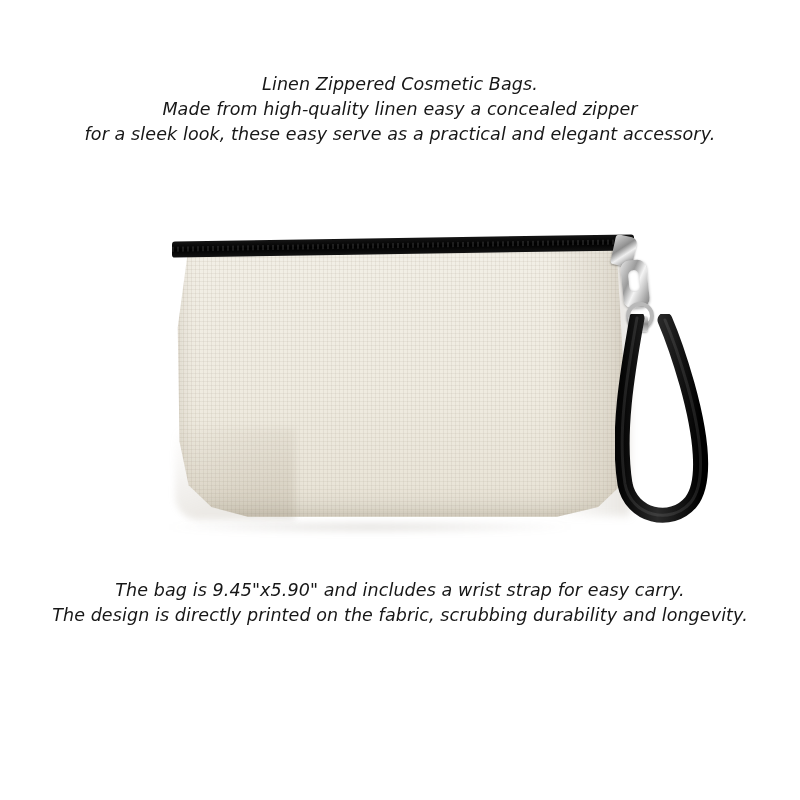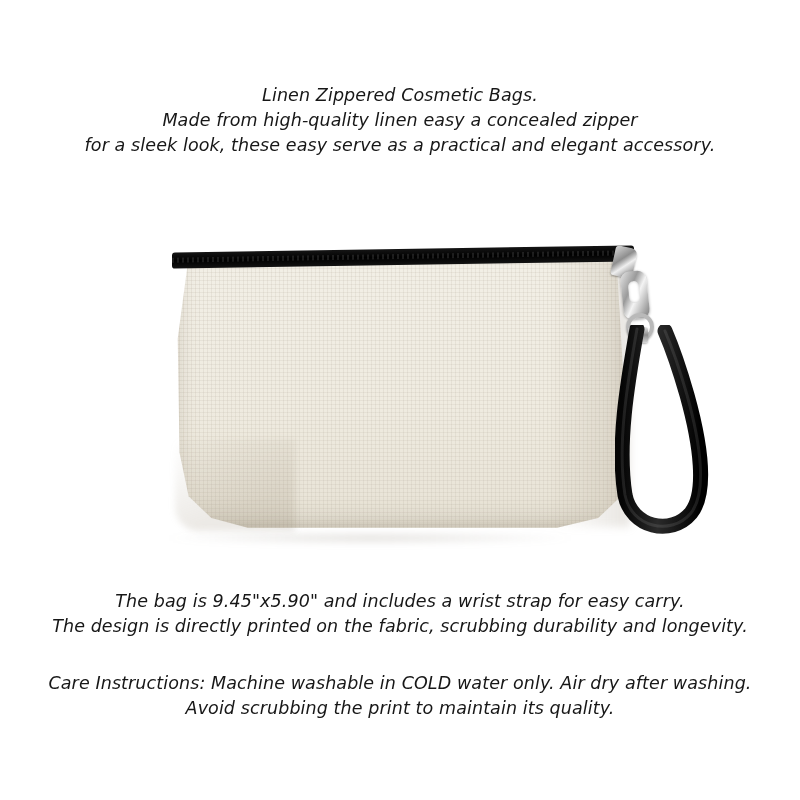--- a/index.html
+++ b/index.html
@@ -13,21 +13,20 @@
     overflow: hidden;
     font-family: "DejaVu Sans", sans-serif;
     color: #1c1c1c;
   }
 
   .page {
     position: relative;
     width: 800px;
     height: 668px;
     background: #ffffff;
-    margin-top: 11px;
   }
 
   .text-block {
     position: absolute;
     left: 0;
     width: 800px;
     text-align: center;
     font-family: "DejaVu Sans", sans-serif;
     font-style: italic;
     color: #171717;
@@ -250,18 +249,14 @@
     </div>
   </div>
 
   <div class="ground-shadow"></div>
 
   <div class="text-block mid-block">
     <span class="text-line">The bag is 9.45"x5.90" and includes a wrist strap for easy carry.</span>
     <span class="text-line">The design is directly printed on the fabric, scrubbing durability and longevity.</span>
   </div>
 
-  <div class="text-block care-block">
-    <span class="text-line">Care Instructions: Machine washable in COLD water only. Air dry after washing.</span>
-    <span class="text-line">Avoid scrubbing the print to maintain its quality.</span>
-  </div>
 
 </div>
 
 </body></html>

